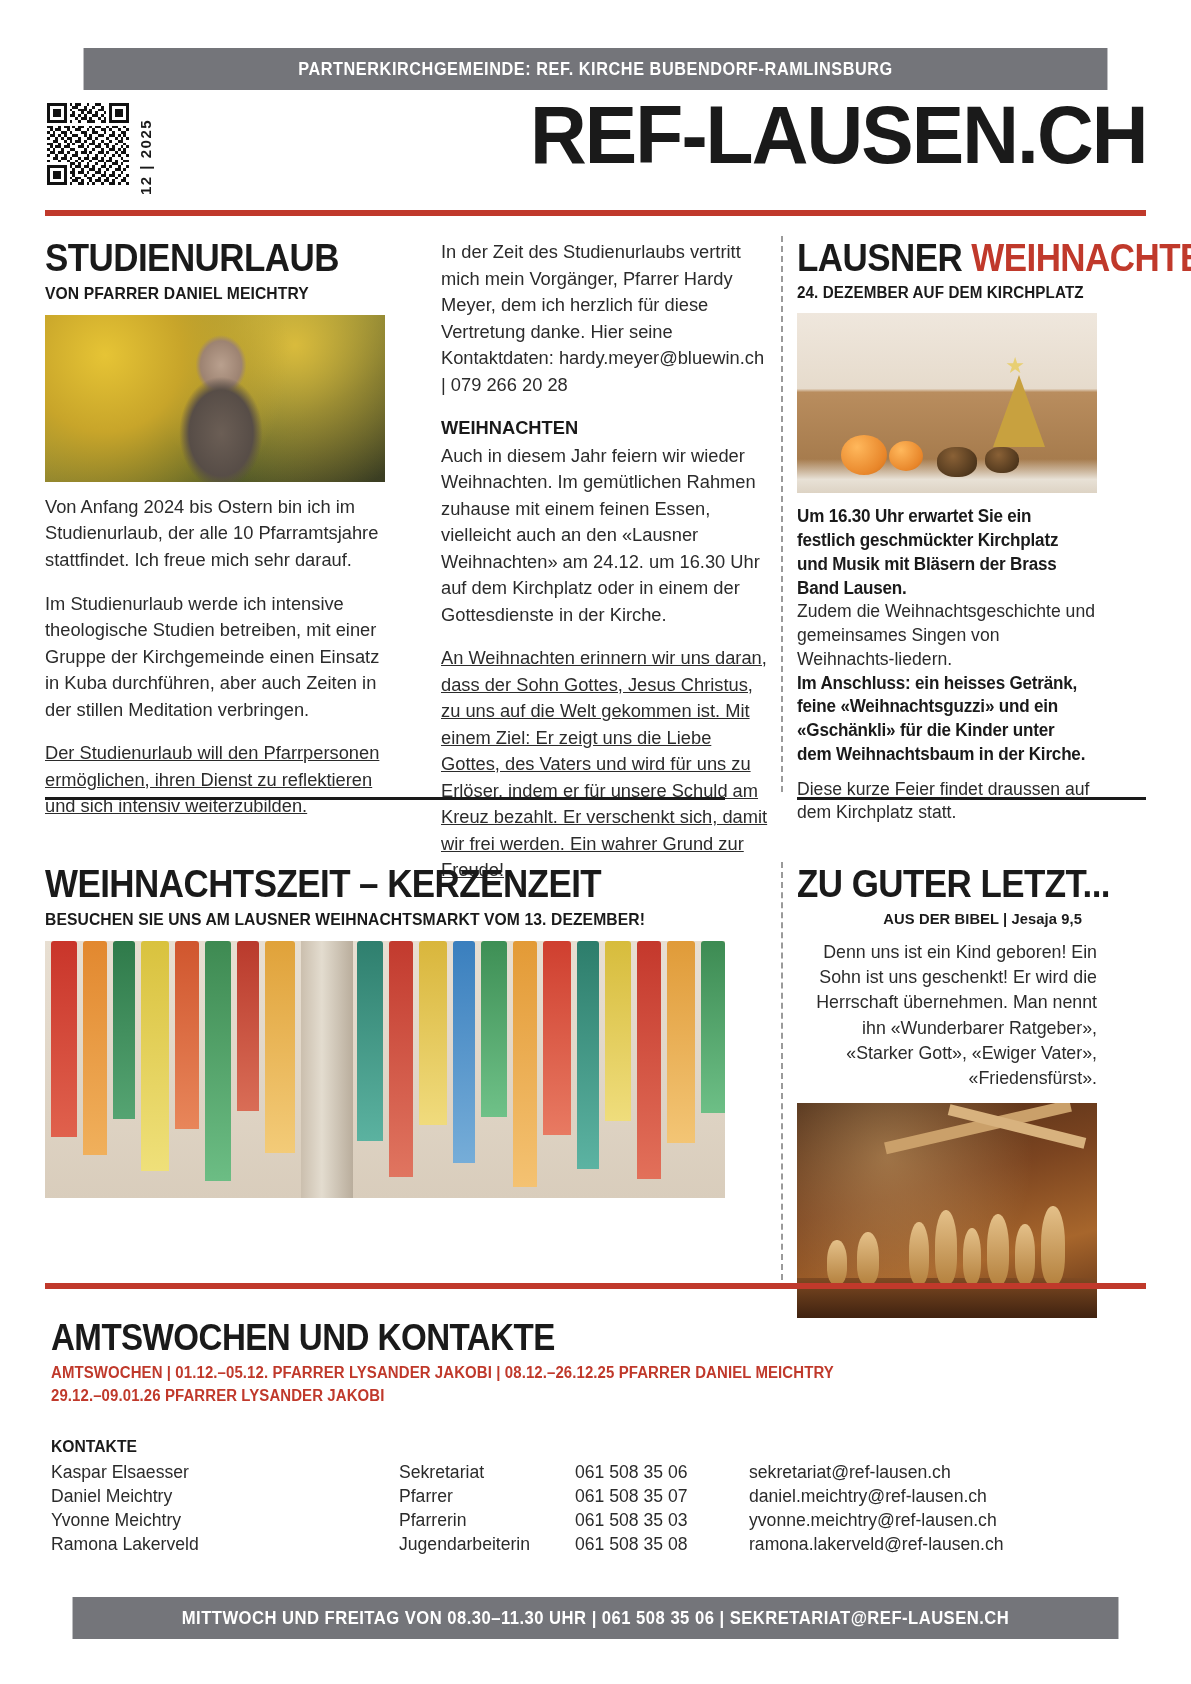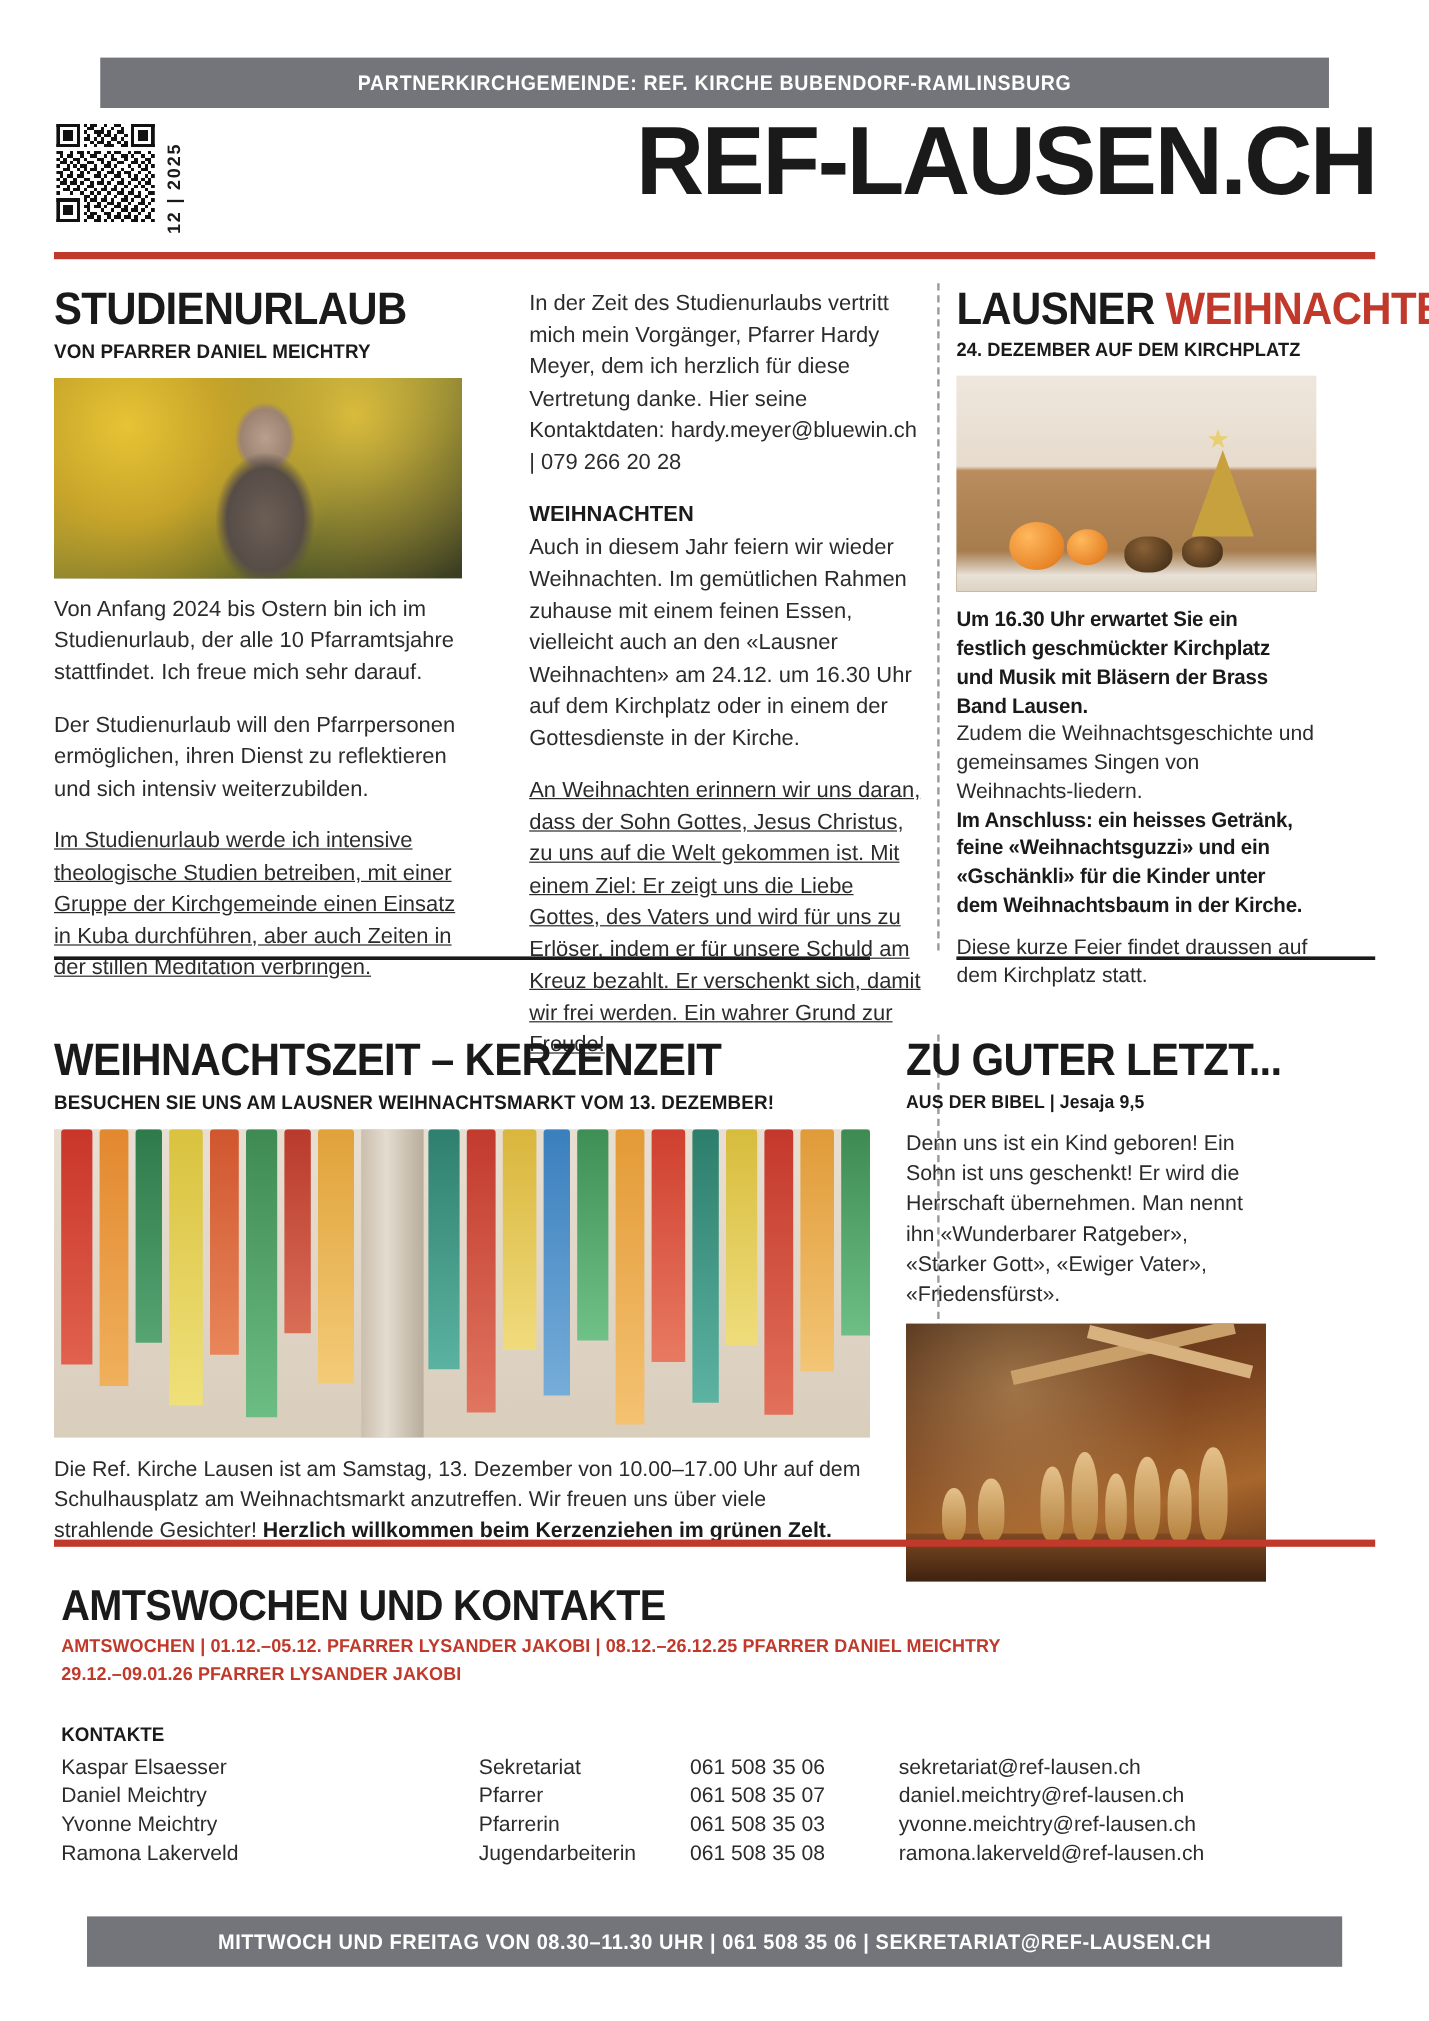--- a/index.html
+++ b/index.html
@@ -168,21 +168,21 @@
   .candle { position: absolute; top: 0; border-radius: 3px 3px 0 0; }
   .photo3 .wallpost {
     position: absolute; left: 256px; top: 0; width: 52px; height: 257px;
     background: linear-gradient(90deg,#cbbfae,#e3dccf 40%,#b9ad9c);
   }
   .sec2-left .caption {
     margin-top: 14px; font-size: 17.8px; line-height: 1.42; color: #2b2b2b;
   }
   .sec2-left .caption b { color: #1a1a1a; }
 
-  .sec2-right { position: absolute; left: 710px; top: 865px; width: 300px; }
+  .sec2-right { position: absolute; left: 752px; top: 865px; width: 300px; text-align: right; }
   .photo4 {
     width: 300px; height: 215px; margin-top: 12px;
     position: relative; overflow: hidden;
     background:
       radial-gradient(circle at 30% 25%, rgba(255,220,150,0.35), rgba(0,0,0,0) 55%),
       linear-gradient(165deg,#4a2a16 0%, #7b4420 40%, #a7662c 70%, #5c3016 100%);
   }
   .photo4 .roof {
     position: absolute; left: 86px; top: 18px; width: 190px; height: 12px;
     background: #caa06a; transform: rotate(-13deg);
@@ -487,22 +487,22 @@
   </div>
 
   <div class="rule-red" style="top:210px;"></div>
 
   <div class="col1">
     <div class="h1">STUDIENURLAUB</div>
     <div class="h2" style="margin-top:7px;">VON PFARRER DANIEL MEICHTRY</div>
     <div class="photo1"></div>
     <div class="body">
         <p>Von Anfang 2024 bis Ostern bin ich im Studienurlaub, der alle 10 Pfarramtsjahre stattfindet. Ich freue mich sehr darauf.</p>
+        <p>Im Studienurlaub werde ich intensive theologische Studien betreiben, mit einer Gruppe der Kirchgemeinde einen Einsatz in Kuba durchführen, aber auch Zeiten in der stillen Meditation verbringen.</p>
         <p>Der Studienurlaub will den Pfarrpersonen ermöglichen, ihren Dienst zu reflektieren und sich intensiv weiterzubilden.</p>
-        <p>Im Studienurlaub werde ich intensive theologische Studien betreiben, mit einer Gruppe der Kirchgemeinde einen Einsatz in Kuba durchführen, aber auch Zeiten in der stillen Meditation verbringen.</p>
       </div>
   </div>
 
   <div class="col2">
     <div class="body">
       <p>In der Zeit des Studienurlaubs vertritt mich mein Vorgänger, Pfarrer Hardy Meyer, dem ich herzlich für diese Vertretung danke. Hier seine Kontaktdaten: hardy.meyer@bluewin.ch | 079 266 20 28</p>
       <div class="sub-bold">WEIHNACHTEN</div>
       <p>Auch in diesem Jahr feiern wir wieder Weihnachten. Im gemütlichen Rahmen zuhause mit einem feinen Essen, vielleicht auch an den «Lausner Weihnachten» am 24.12. um 16.30 Uhr auf dem Kirchplatz oder in einem der Gottesdienste in der Kirche.</p>
       <p>An Weihnachten erinnern wir uns daran, dass der Sohn Gottes, Jesus Christus, zu uns auf die Welt gekommen ist. Mit einem Ziel: Er zeigt uns die Liebe Gottes, des Vaters und wird für uns zu Erlöser, indem er für unsere Schuld am Kreuz bezahlt. Er verschenkt sich, damit wir frei werden. Ein wahrer Grund zur Freude!</p>
     </div>
@@ -550,21 +550,20 @@
       <div class="candle" style="left:408px;width:22px; height:222px; background:linear-gradient(180deg,#3a7fbe,#76add8);"></div>
       <div class="candle" style="left:436px;width:26px; height:176px; background:linear-gradient(180deg,#3e8f55,#6fc188);"></div>
       <div class="candle" style="left:468px;width:24px; height:246px; background:linear-gradient(180deg,#e39a36,#f4c272);"></div>
       <div class="candle" style="left:498px;width:28px; height:194px; background:linear-gradient(180deg,#cf3f2f,#e87a62);"></div>
       <div class="candle" style="left:532px;width:22px; height:228px; background:linear-gradient(180deg,#2d7d6b,#5cb3a2);"></div>
       <div class="candle" style="left:560px;width:26px; height:180px; background:linear-gradient(180deg,#d7bc3c,#efdd7c);"></div>
       <div class="candle" style="left:592px;width:24px; height:238px; background:linear-gradient(180deg,#c4382c,#e2705a);"></div>
       <div class="candle" style="left:622px;width:28px; height:202px; background:linear-gradient(180deg,#e09b39,#f3c575);"></div>
       <div class="candle" style="left:656px;width:24px; height:172px; background:linear-gradient(180deg,#3d8b53,#6dbf86);"></div>
     </div>
-    <div class="caption"><span>Die Ref. Kirche Lausen ist am Samstag, 13. Dezember von 10.00–17.00 Uhr auf dem Schulhausplatz am Weihnachtsmarkt anzutreffen. Wir freuen uns über viele strahlende Gesichter! </span><b>Herzlich willkommen beim Kerzenziehen im grünen Zelt.</b></div>
   </div>
 
   <div class="vdash" style="left:736px; top:862px; height:418px;"></div>
 
   <div class="sec2-right">
     <div class="h1">ZU GUTER LETZT...</div>
     <div class="h2" style="margin-top:7px;font-size:15.5px;">AUS DER BIBEL | Jesaja 9,5</div>
     <div class="body" style="margin-top:12px;font-size:17.8px;line-height:1.42;">Denn uns ist ein Kind geboren! Ein Sohn ist uns geschenkt! Er wird die Herrschaft übernehmen. Man nennt ihn «Wunderbarer Ratgeber», «Starker Gott», «Ewiger Vater», «Friedensfürst».</div>
     <div class="photo4">
       <div class="roof"></div>

